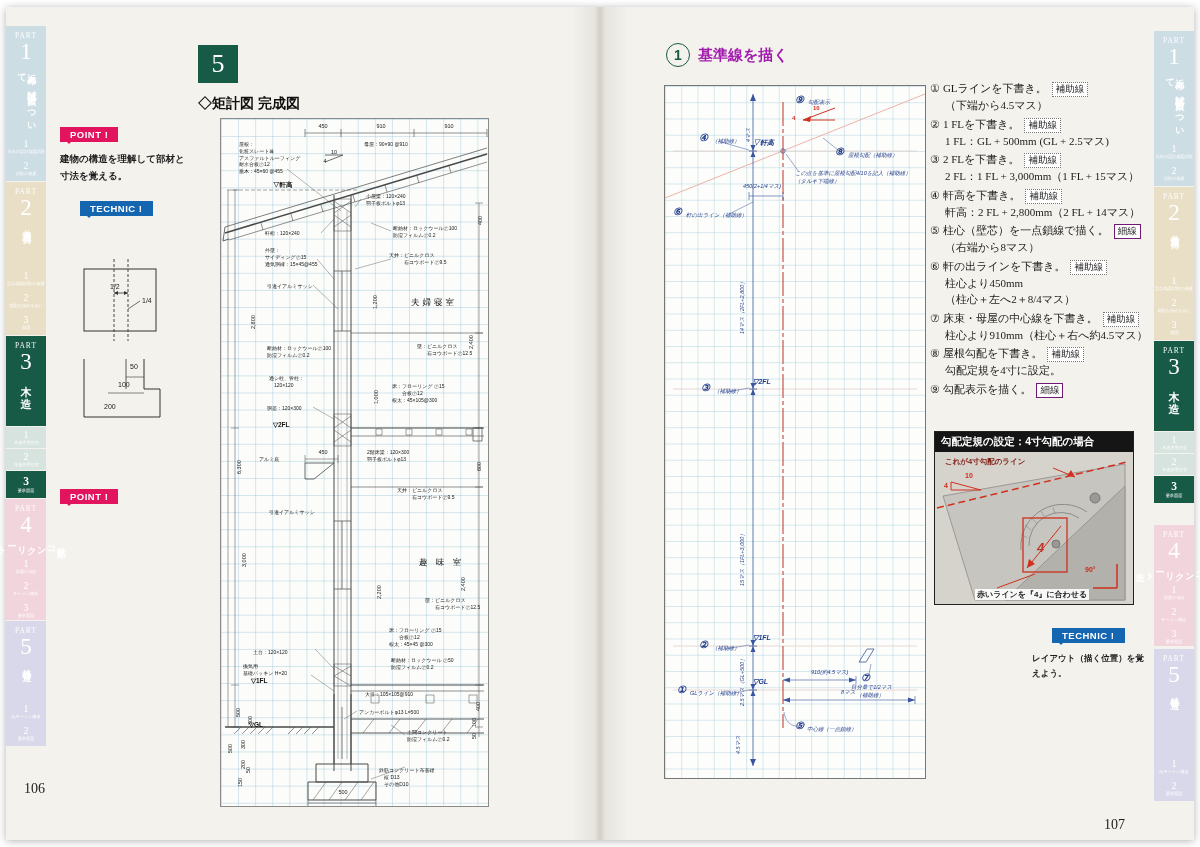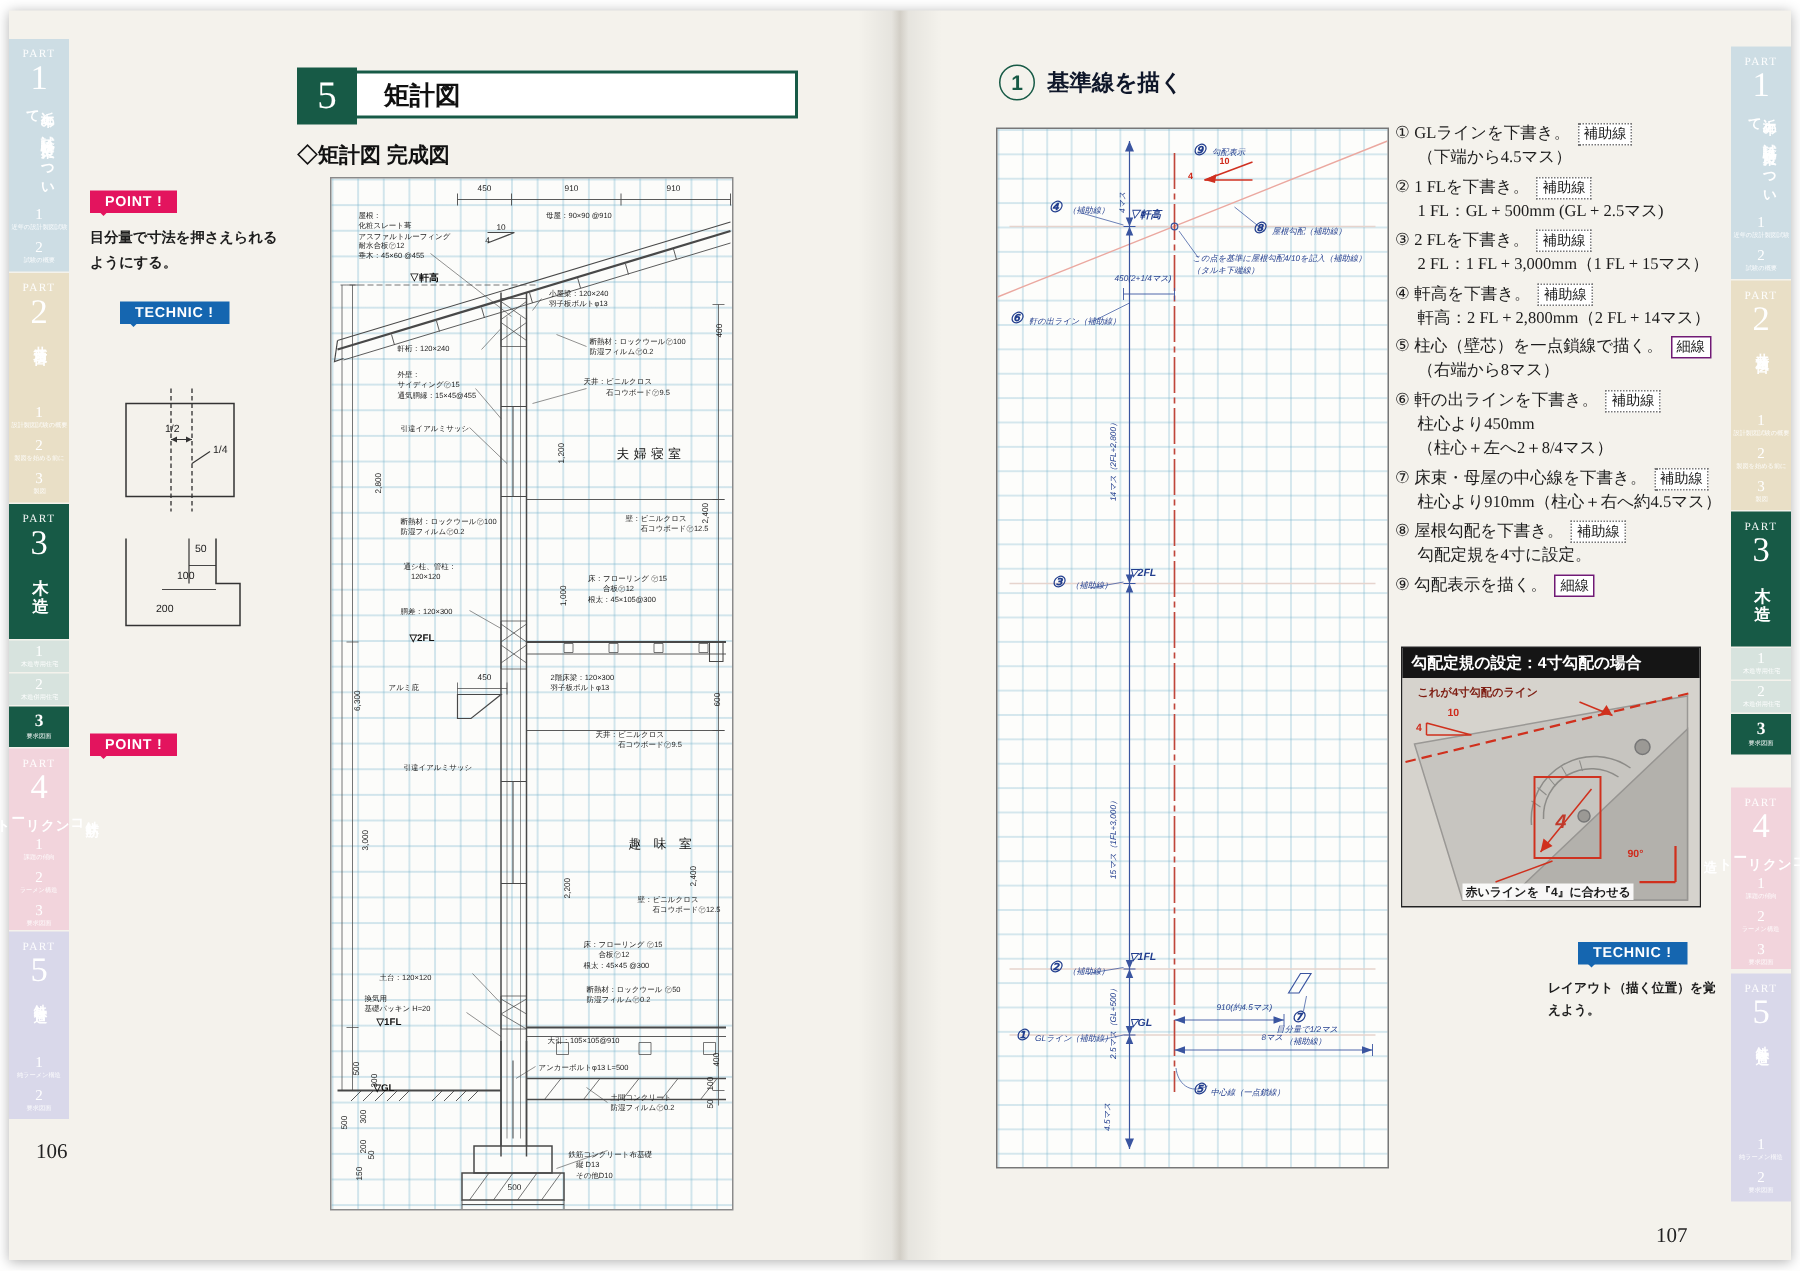--- a/index.html
+++ b/index.html
@@ -30,21 +30,21 @@
   .p1{height:155px;} .p2{height:153px;} .p3{height:90px;} .p4{height:121px;} .p5{height:125px;}
   .p3 .pt{letter-spacing:12px;font-size:11px;}
   .sb-right .p4{margin-top:21px;} .sb-right .p5{margin-top:2px;height:152px;}
   .tab{width:100%;height:21px;color:#fff;display:flex;flex-direction:column;align-items:center;
        justify-content:center;margin-bottom:1px;box-sizing:border-box;}
   .tab .tn{font-family:"Liberation Serif",serif;font-size:10px;line-height:1;}
   .tab .tl{font-size:4.5px;white-space:nowrap;transform:scale(.92);}
   .tab.active{height:27px;} .tab.active .tn{font-size:11.5px;font-weight:bold;}
 
   .pagenum{position:absolute;font-family:"Liberation Serif",serif;font-size:14px;color:#222;}
-  .pn-left{left:18px;top:754px;}
+  .pn-left{left:18px;top:774px;}
   .pn-right{left:504px;top:810px;}
 
   
   .chap-head{position:absolute;left:192px;top:38px;width:334px;height:32px;display:flex;}
   .chap-num{width:40px;height:38px;background:#175a46;color:#fff;display:flex;align-items:center;
             justify-content:center;font-family:"Liberation Serif",serif;font-size:26px;z-index:2;}
   .chap-title{flex:1;height:28px;margin-top:2px;margin-left:-2px;background:#fff;border:2px solid #175a46;
               display:flex;align-items:center;padding-left:18px;font-size:17px;font-weight:bold;color:#111;}
   .section-head{position:absolute;left:192px;top:88px;margin:0;font-size:14px;font-weight:bold;color:#111;}
 
@@ -83,21 +83,21 @@
   .v{font-size:5.5px;font-style:italic;color:#223e8e;transform:rotate(-90deg);transform-origin:0 0;white-space:nowrap;}
   .lvl2{font-size:7px;font-weight:bold;font-style:italic;color:#223e8e;white-space:nowrap;}
   .red{font-size:6px;font-weight:bold;color:#cf2a1b;}
   
   .tlbl{font-size:7px;color:#222;}
 
   
   .step-head{position:absolute;left:66px;top:36px;display:flex;align-items:center;}
   .step-circ{width:22px;height:22px;border:1.6px solid #175a46;border-radius:50%;color:#175a46;
              display:flex;align-items:center;justify-content:center;font-size:14px;font-weight:bold;}
-  .step-title{margin-left:8px;font-size:15px;font-weight:bold;color:#0f172a;}
+  .step-title{margin-left:8px;font-size:15px;font-weight:bold;color:#a21caf;}
   .steps{position:absolute;left:330px;top:74px;width:234px;margin:0;padding:0;list-style:none;
          font-family:"Liberation Serif",serif;font-size:11px;color:#1c1c1c;}
   .step{margin-bottom:3px;}
   .s-head{display:flex;align-items:baseline;}
   .s-num{margin-right:3px;}
   .s-main{white-space:nowrap;}
   .tag{margin-left:5px;font-size:9.5px;padding:0 3px;background:#fff;white-space:nowrap;}
   .tag.dotted{border:1px dotted #777;}
   .tag.solid{border:1px solid #701a75;}
   .s-sub{margin-left:15px;line-height:1.5;white-space:nowrap;}
@@ -202,27 +202,26 @@
               <div class="pitem">
                 <span class="in">2</span>
                 <span class="il">要求図面</span>
               </div>
             </div>
           </div>
         </aside>
 
       <header class="chap-head">
         <div class="chap-num">5</div>
-        <div class="chap-title">矩計図</div>
       </header>
       <h2 class="section-head">◇矩計図 完成図</h2>
 
       <div class="callout" style="left:54px;top:117px;width:128px">
         <div class="co-label co-pink">POINT !</div>
-        <p>目分量で寸法を押さえられるようにする。</p>
+        <p>建物の構造を理解して部材と寸法を覚える。</p>
       </div>
 
       <div class="callout" style="left:54px;top:191px;width:128px">
         <div class="co-label co-blue">TECHNIC !</div>
       </div>
 
       <div style="position:absolute;left:58px;top:250px;width:124px;height:172px">
         <svg width="124" height="172" viewBox="0 0 124 172">
           <g stroke="#333" fill="none" stroke-width="1">
             <rect x="20" y="12" width="72" height="62"></rect>

